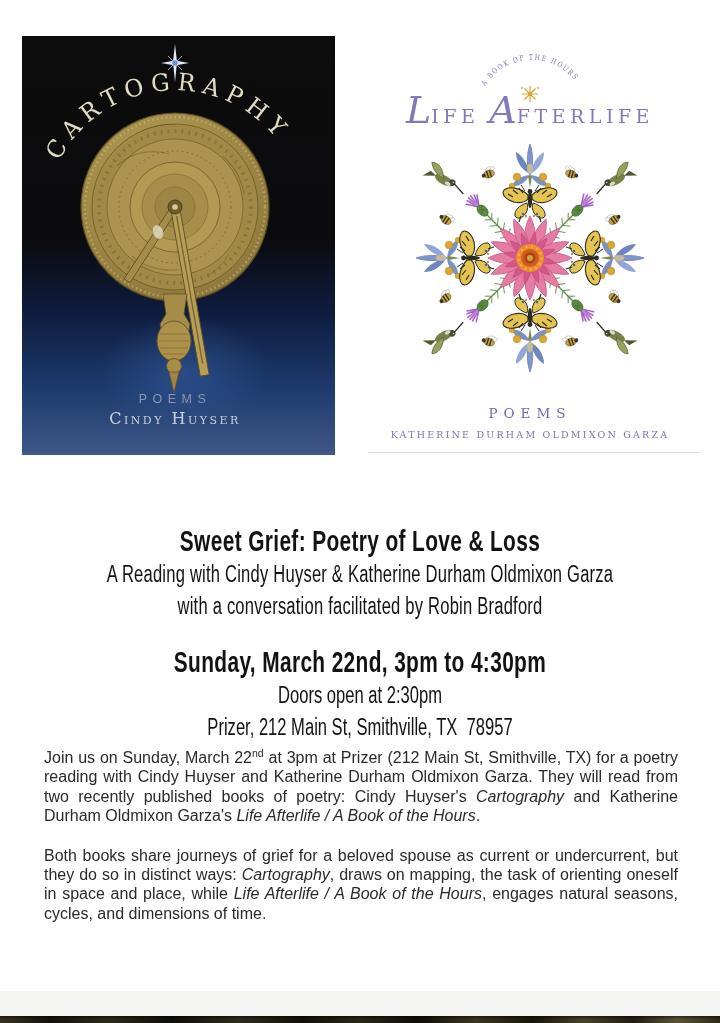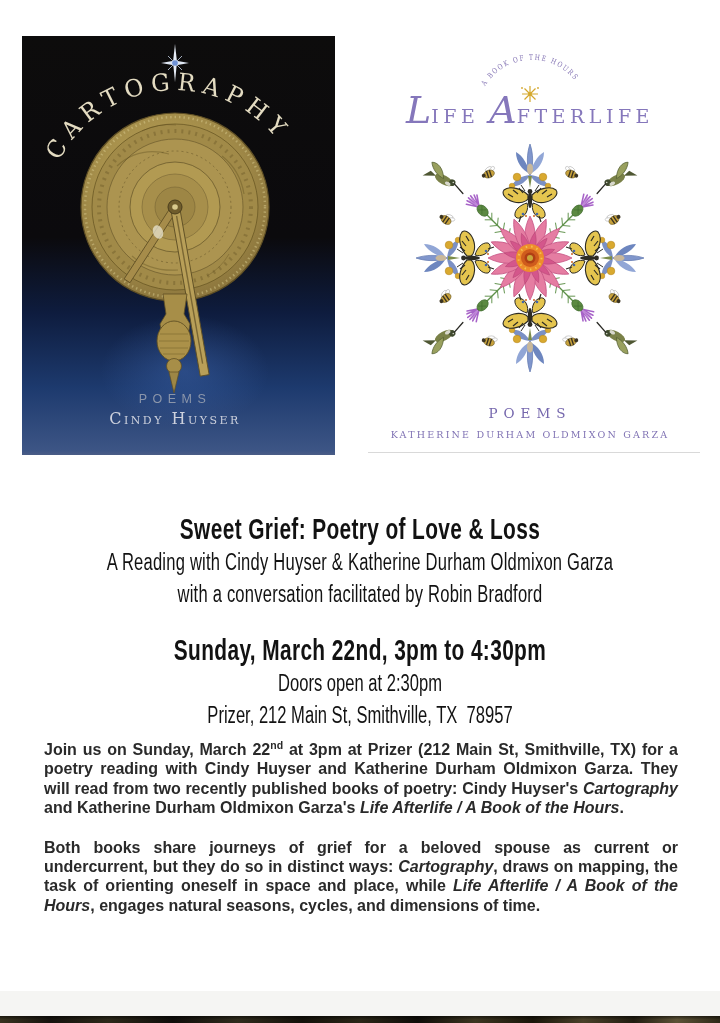--- a/index.html
+++ b/index.html
@@ -12,32 +12,32 @@
               radial-gradient(120px 80px at 52% 80%, rgba(64,104,176,.45), rgba(0,0,0,0) 70%),
               linear-gradient(180deg, #0d0c0c 0%, #0b0a0d 48%, #0e1c3e 66%, #1d3a6e 84%, #3d5585 99%, #4a5c86 100%);
   }
   .cover1 svg, .cover2 svg { position:absolute; left:0; top:0; }
 
   
   .cover2 { position:absolute; left:368px; top:8px; width:332px; height:444px;
             background:#ffffff; border-bottom:1px solid #d9d9d9; }
 
   
-  #event { position:absolute; top:512px; left:0; width:720px; text-align:center; color:#121212; }
+  #event { position:absolute; top:524px; left:0; width:720px; text-align:center; color:#121212; }
   .ev-line { transform:scaleX(0.72); transform-origin:50% 50%; white-space:pre-wrap; }
   .ev-title { font-size:29px; font-weight:bold; line-height:34px; letter-spacing:.5px; }
   .ev-sub   { font-size:23px; line-height:32px; letter-spacing:.3px; }
   .ev-when  { font-size:29px; font-weight:bold; line-height:33px; margin-top:24px; letter-spacing:.5px; }
   .ev-doors { font-size:23px; line-height:32px; }
   .ev-venue { font-size:23px; line-height:32px; }
 
   
   #body { position:absolute; top:740px; left:44px; width:634px;
           font-size:16px; line-height:19.4px; text-align:justify; color:#2a2a2a; }
-  #body p { margin:0 0 20px 0;font-weight:bold; }
+  #body p { margin:8px 0 20px 0; }
   #body sup { font-size:10.5px; vertical-align:super; line-height:0; }
   #body .it { font-style:italic; }
 
   
   .gray-band { position:absolute; left:0; top:991px; width:720px; height:25px; background:#f5f5f3; }
   .photo-strip { position:absolute; left:0; bottom:0; width:720px; height:7px;
       background:
         linear-gradient(180deg, rgba(0,0,0,.5), rgba(0,0,0,0) 50%),
         linear-gradient(90deg, #38321f 0%, #15120d 7%, #2c2819 15%, #0f0d0a 24%, #2f2b1c 33%,
                         #131009 42%, #2a2617 50%, #0e0c08 58%, #3c3520 66%, #191509 74%,

